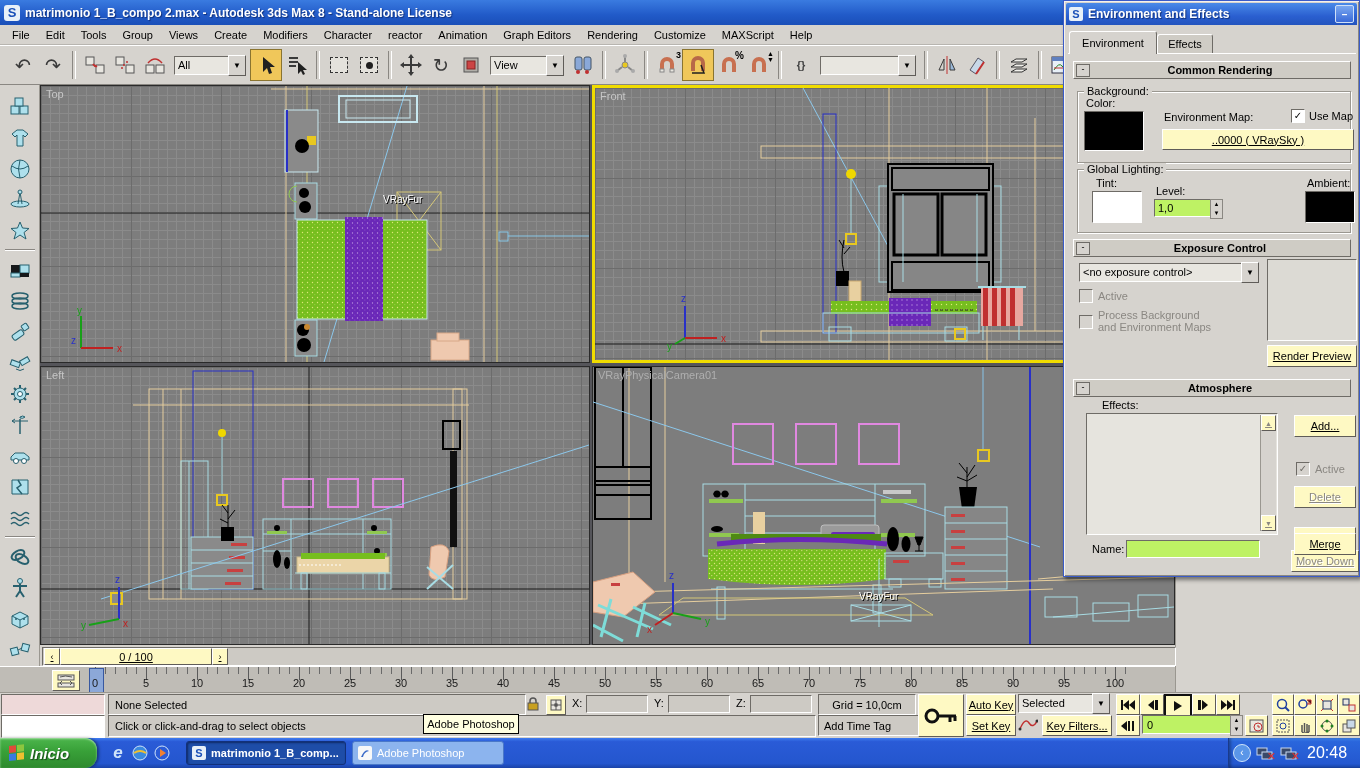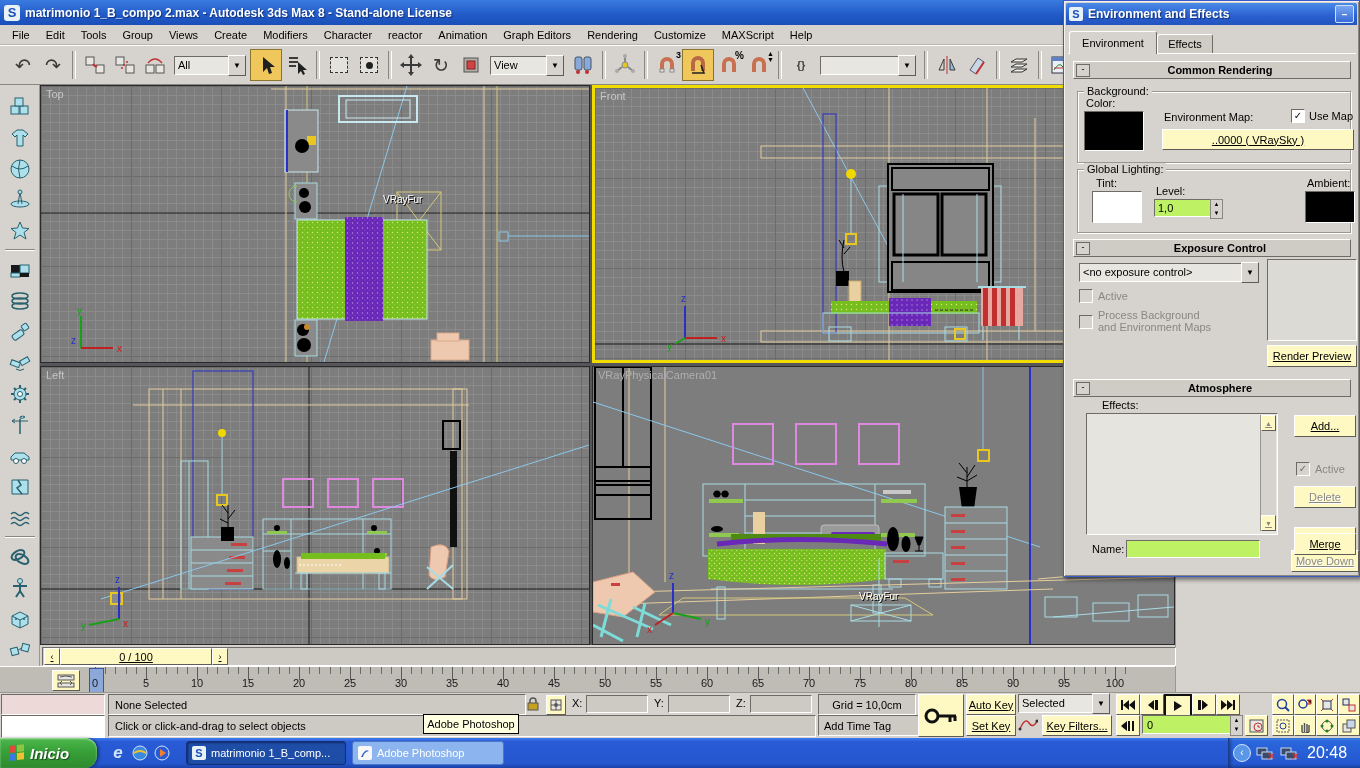--- a/index.html
+++ b/index.html
@@ -863,21 +863,21 @@
     </span>
   <span class="ab f" style="left:152px;top:4px;width:20px;height:22px;justify-content:center;">
       <svg width="16" height="16">
         <circle cx="8" cy="8" r="7" fill="#2A5BD7" stroke="#CFE4FA"></circle>
         <path d="M6 4 L12 8 L6 12 Z" fill="#F08030"></path>
       </svg>
     </span>
 
   <div class="ab f" style="left:186px;top:3px;width:160px;height:24px;background:#1E4DA8;border:1px solid #12307A;border-radius:3px;box-shadow:inset 1px 1px 2px #102A66;padding:0 5px;box-sizing:border-box;">
     <span style="width:14px;height:14px;background:#E8F0F8;border-radius:2px;color:#1A50B8;font-weight:bold;font-size:11px;line-height:14px;text-align:center;margin-right:5px;flex:0 0 auto;">S</span>
-    <span style="color:#FFF;white-space:nowrap;overflow:hidden;">matrimonio 1_B_comp...</span>
+    <span style="color:#FFF;white-space:nowrap;overflow:hidden;font-weight:bold;">matrimonio 1_B_comp...</span>
   </div>
   <div class="ab f" style="left:352px;top:3px;width:152px;height:24px;background:#8CB4EE;border:1px solid #4A78C8;border-radius:3px;padding:0 5px;box-sizing:border-box;">
     <span style="width:14px;height:14px;background:#F8F8F8;border-radius:2px;margin-right:5px;flex:0 0 auto;display:flex;align-items:center;justify-content:center;">
         <svg width="10" height="10">
           <path d="M1 9 Q5 0 9 3 Q4 4 3 9 Z" fill="#3A6AC8"></path>
         </svg>
       </span>
     <span style="color:#FFF;white-space:nowrap;overflow:hidden;">Adobe Photoshop</span>
   </div>
 

